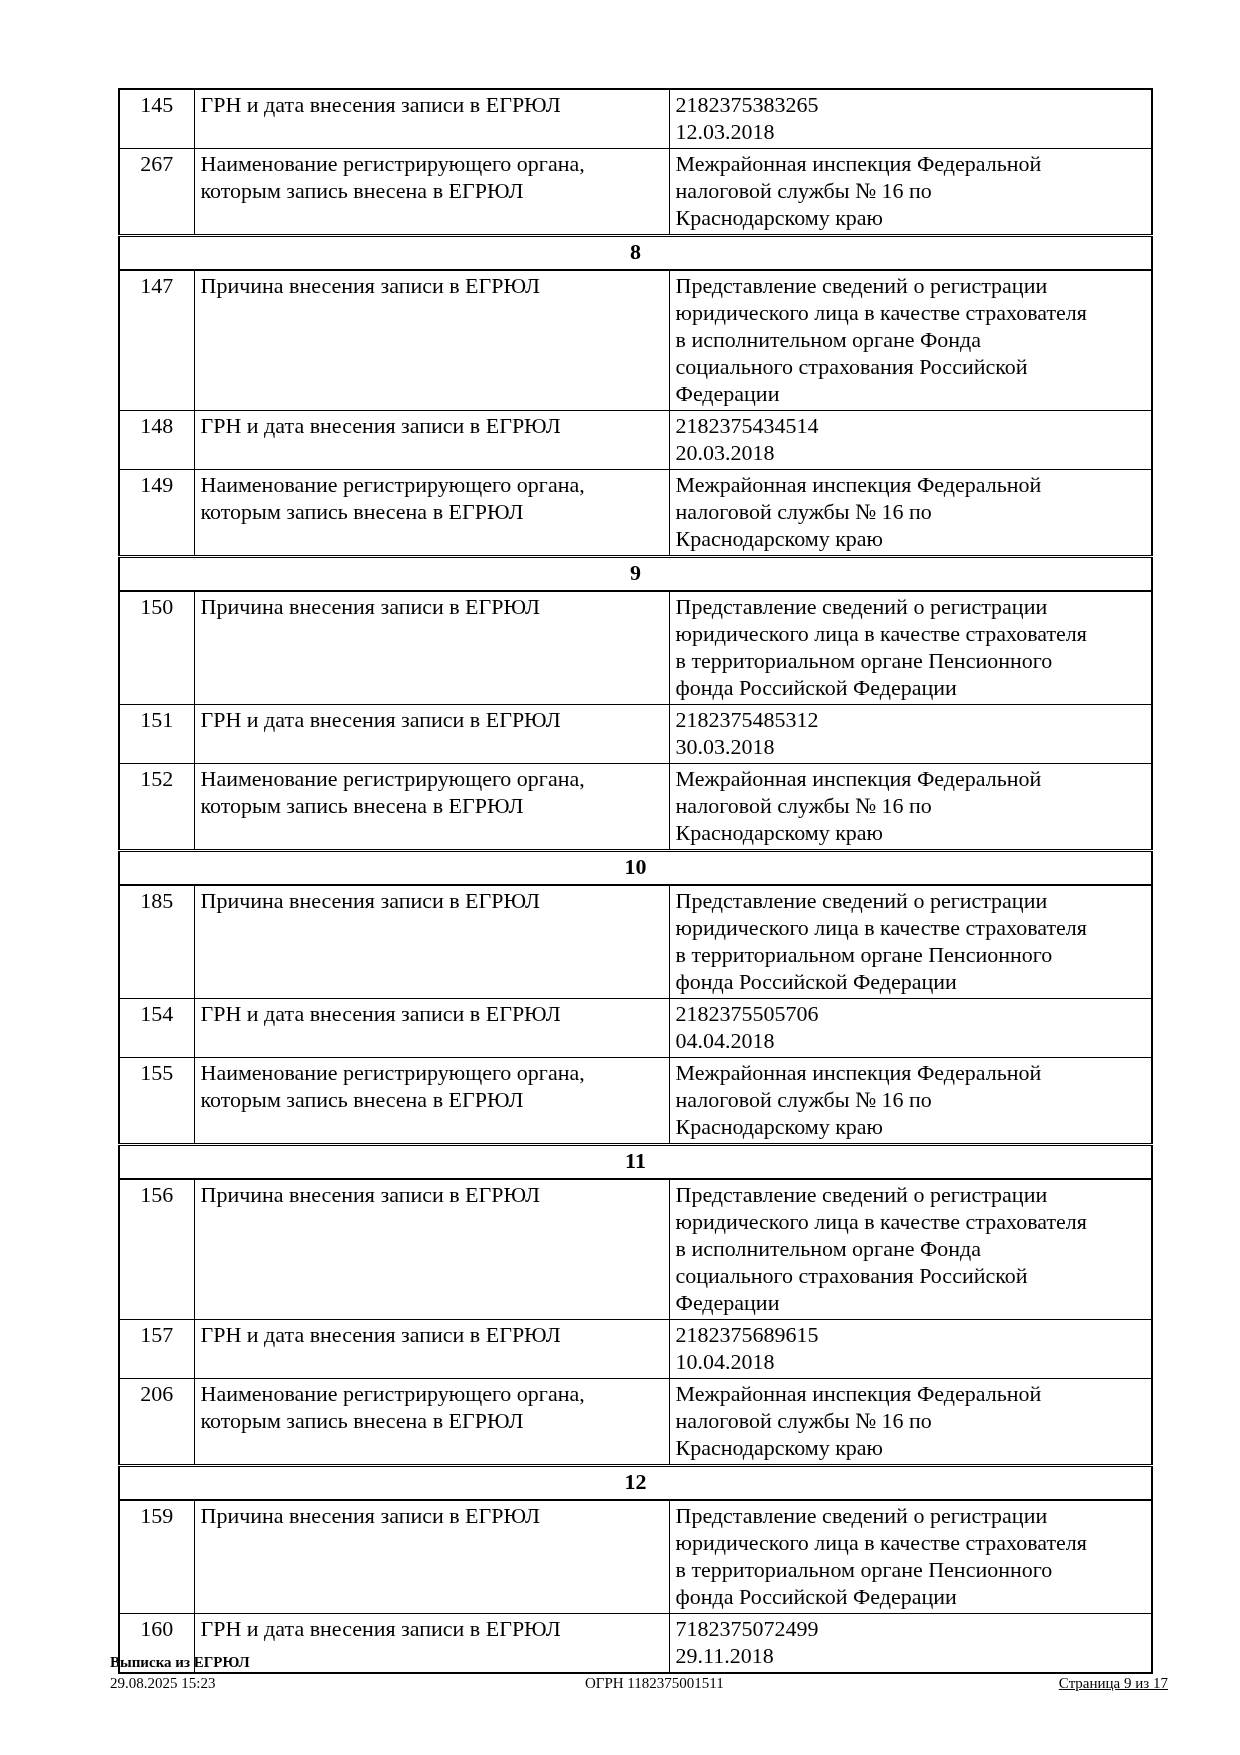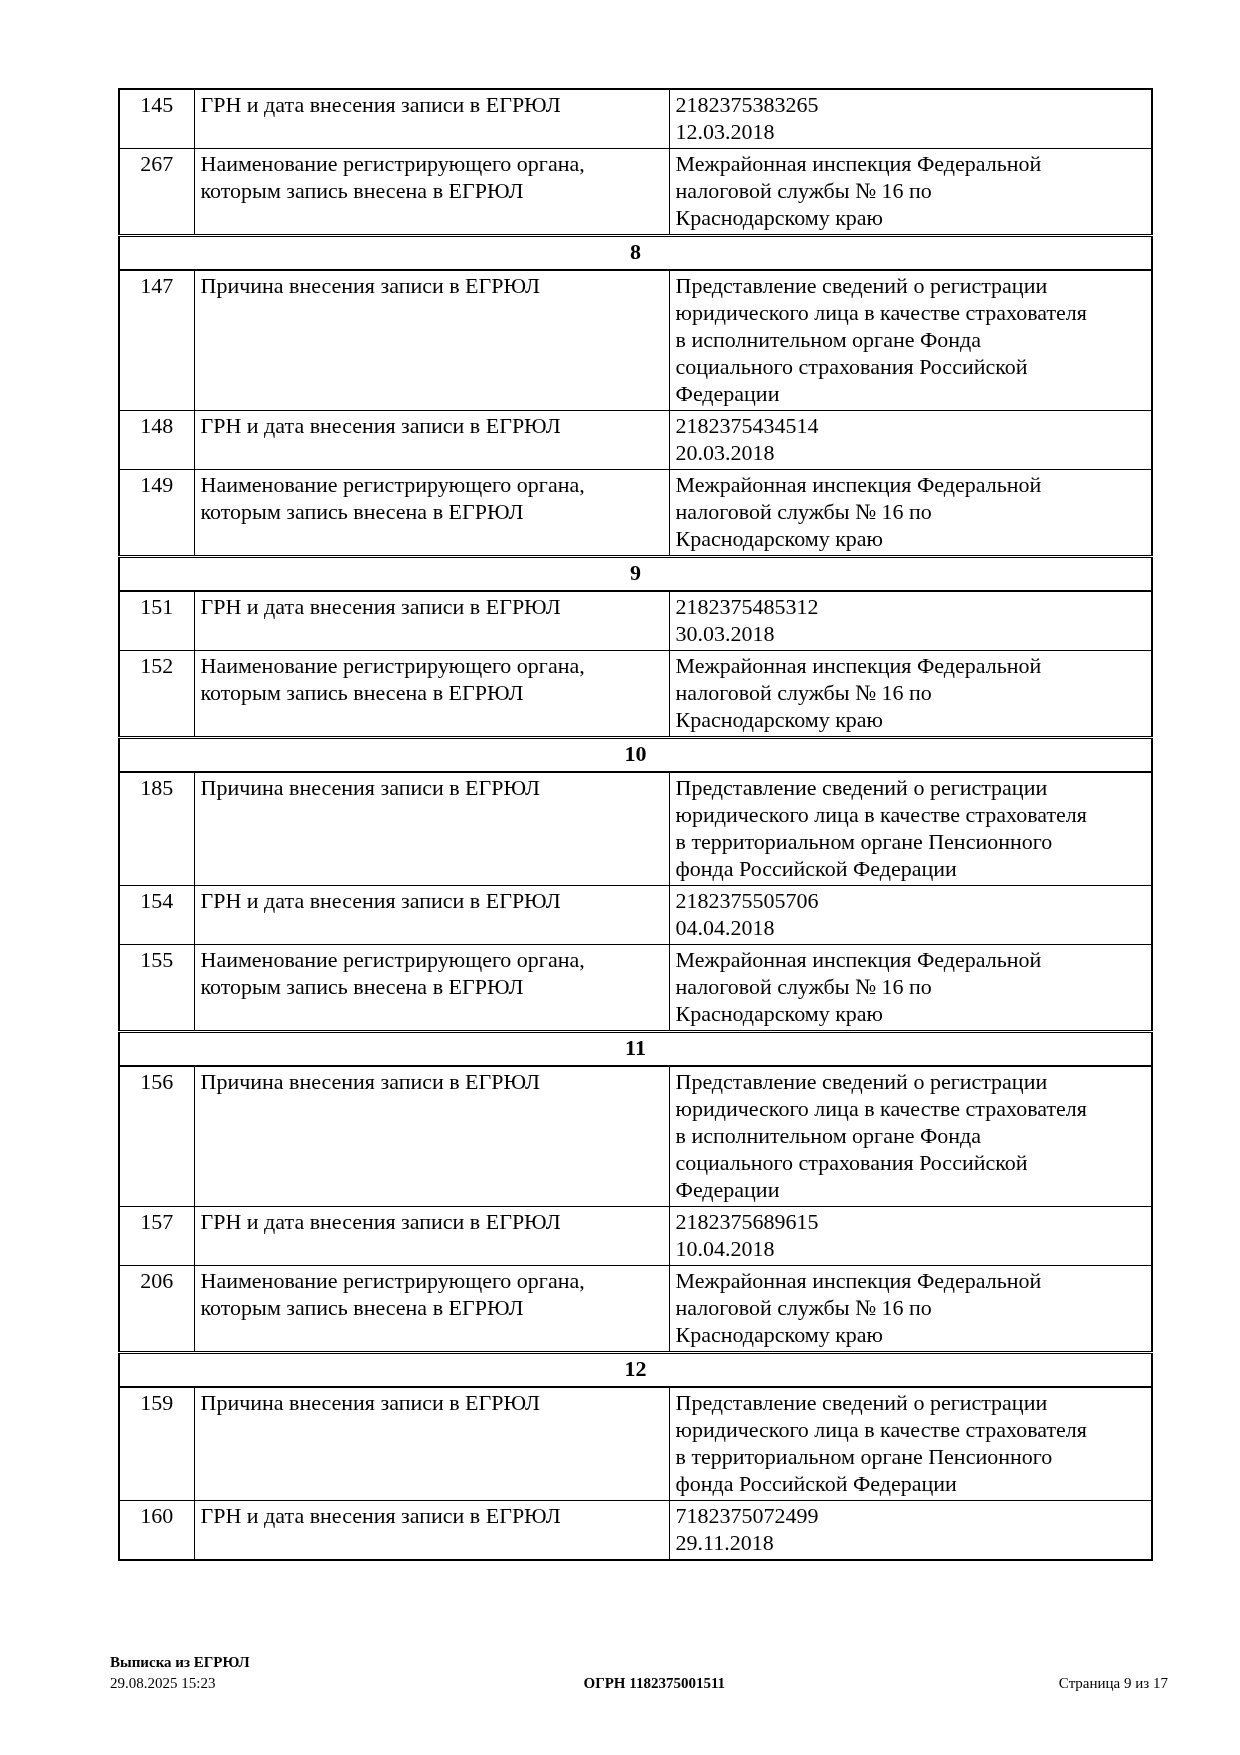--- a/index.html
+++ b/index.html
@@ -51,22 +51,22 @@
     left: 110px;
     top: 1652px;
     width: 1058px;
     display: flex;
     justify-content: space-between;
     align-items: flex-end;
     font-size: 15px;
     line-height: 21px;
   }
   .footer-left .doc-title { font-weight: bold; }
-  .footer-center { text-align: center; font-weight: bold; }
-  .footer-right { text-align: center; }
+  .footer-center { text-align: center; }
+  .footer-right { text-align: center; text-decoration: underline; }
 </style>
 </head>
 <body>
 
 <div class="page">
 
   <table class="egrul-table">
     <colgroup>
       <col style="width:75px">
       <col style="width:475px">
@@ -108,20 +108,28 @@
         <tr>
           <td class="num-cell">149</td>
           <td>Наименование регистрирующего органа,
 которым запись внесена в ЕГРЮЛ</td>
           <td>Межрайонная инспекция Федеральной
 налоговой службы № 16 по
 Краснодарскому краю</td>
         </tr>
         <tr class="section-row">
           <td colspan="3">9</td>
+        </tr>
+        <tr>
+          <td class="num-cell">150</td>
+          <td>Причина внесения записи в ЕГРЮЛ</td>
+          <td>Представление сведений о регистрации
+юридического лица в качестве страхователя
+в территориальном органе Пенсионного
+фонда Российской Федерации</td>
         </tr>
         <tr>
           <td class="num-cell">151</td>
           <td>ГРН и дата внесения записи в ЕГРЮЛ</td>
           <td>2182375485312
 30.03.2018</td>
         </tr>
         <tr>
           <td class="num-cell">152</td>
           <td>Наименование регистрирующего органа,

